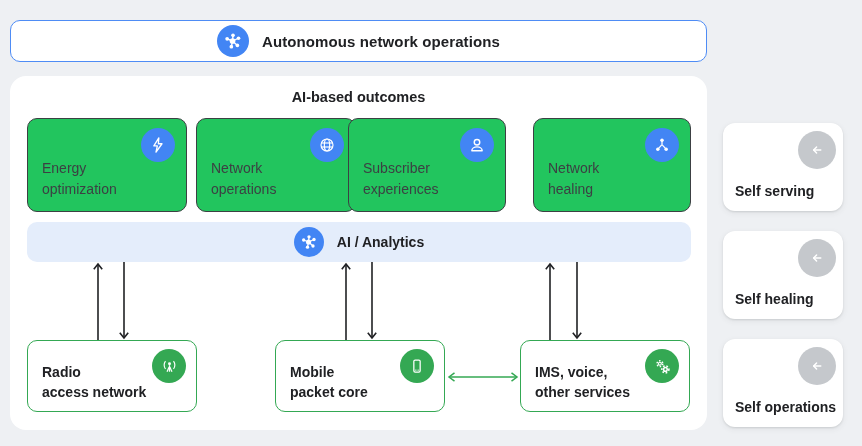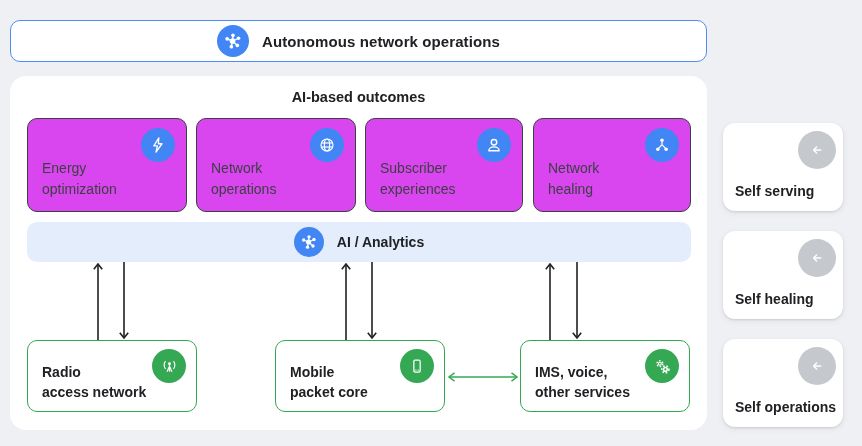--- a/index.html
+++ b/index.html
@@ -17,21 +17,21 @@
             display:flex; align-items:center; justify-content:center; gap:13px; }
   .banner .icirc { width:32px; height:32px; }
   .banner-label { font-size:15px; font-weight:bold; color:#202124; letter-spacing:0.1px;text-align:center; }
 
   
   .panel { position:absolute; left:10px; top:76px; width:697px; height:354px; background:#ffffff; border-radius:16px; }
   .panel-title { position:absolute; top:13px; left:0; width:100%; text-align:center;
                  font-size:14.5px; font-weight:bold; color:#202124; }
 
   
-  .ocard { position:absolute; top:42px; height:94px; background:#d946ef; border:1.3px solid #3c4043;
+  .ocard { position:absolute; top:42px; height:94px; background:#22c55e; border:1.3px solid #3c4043;
            border-radius:10px; box-sizing:border-box; }
   .ocard .icirc { position:absolute; top:9px; right:11px; width:34px; height:34px; }
   .ocard .label { position:absolute; left:14px; bottom:11px; font-size:14px; color:#3c4043; line-height:21px; }
 
   
   .abar { position:absolute; left:17px; top:146px; width:664px; height:40px; background:#e4edfb;
           border-radius:10px; display:flex; align-items:center; justify-content:center; gap:13px; }
   .abar .icirc { width:30px; height:30px; }
   .abar-label { font-size:14px; font-weight:bold; color:#202124; }
 
@@ -105,21 +105,21 @@
           <line x1="5" y1="9.6" x2="19" y2="9.6"></line>
             <line x1="5" y1="14.4" x2="19" y2="14.4"></line>
         </svg>
       </span>
       <div class="label">
         <span class="line">Network</span>
         <span class="line">operations</span>
       </div>
     </div>
 
-    <div class="ocard" style="left:355px; width:158px;">
+    <div class="ocard" style="left:338px; width:158px;">
       <span class="icirc">
         <svg width="20" height="20" viewBox="0 0 24 24" fill="none" stroke="#fff" stroke-width="1.7">
           <circle cx="12" cy="8.6" r="3.3"></circle>
           <path d="M5.8 18.8 a6.2 4.6 0 0 1 12.4 0 Z" stroke-linejoin="round"></path>
         </svg>
       </span>
       <div class="label">
         <span class="line">Subscriber</span>
         <span class="line">experiences</span>
       </div>

